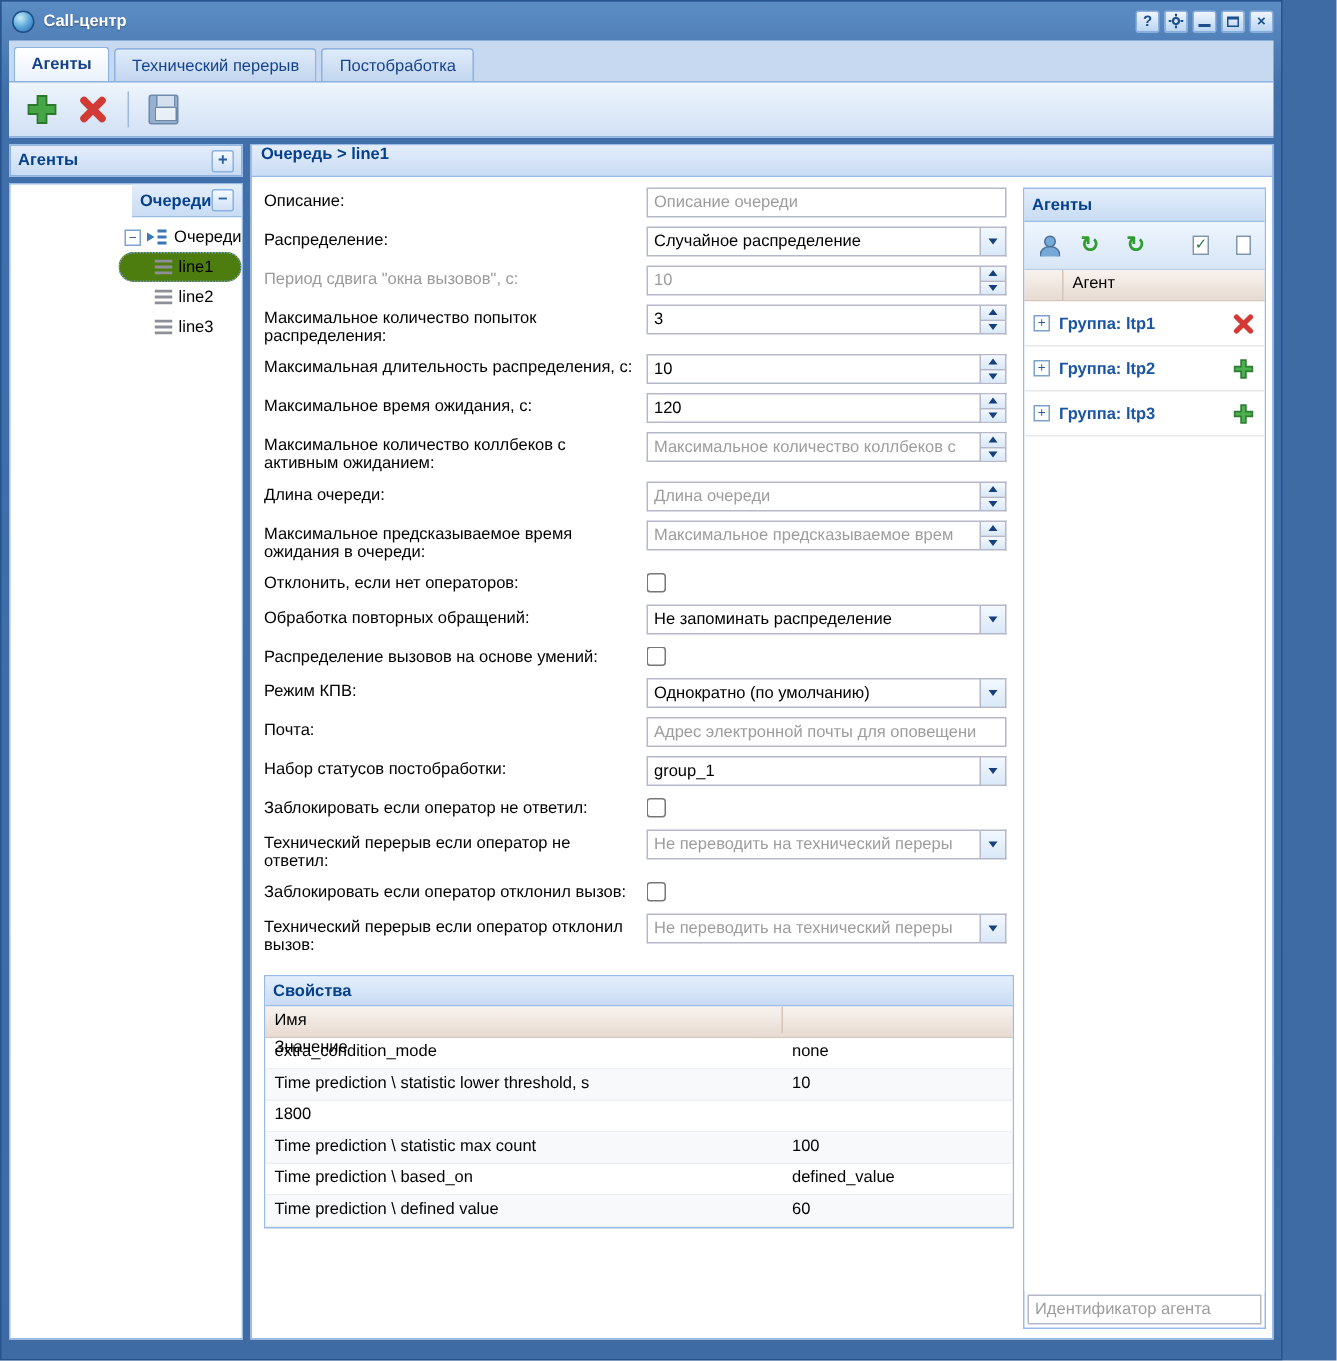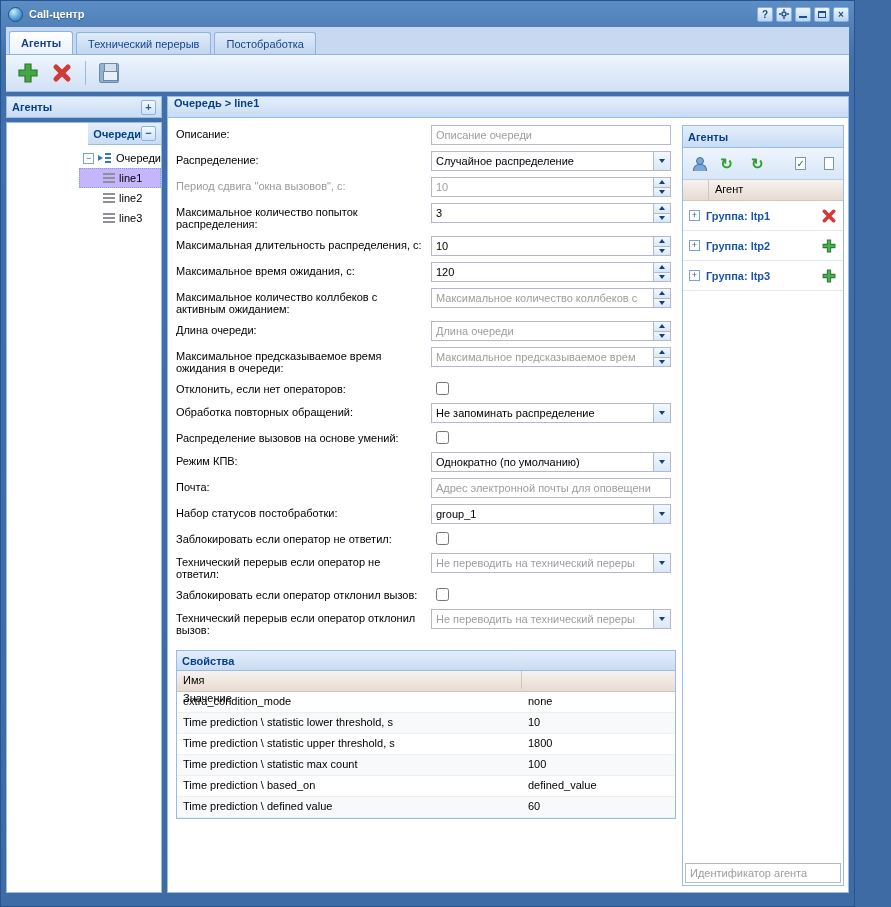--- a/index.html
+++ b/index.html
@@ -75,40 +75,40 @@
     width: 15px; height: 15px; border: 1px solid #8fb1dd; border-radius: 2px;
     background: linear-gradient(#f4f9ff, #d0e2f6);
     color: #2a5f9e; font-weight: bold; font-size: 11px; line-height: 12px;
     text-align: center; cursor: pointer; flex: none;
   }
   .q-panel { flex: 1; display: flex; flex-direction: column; border: 1px solid #99bbe8; background: #fff; min-height: 0; align-items: flex-end; }
   .q-panel .panel-hdr { border: none; border-bottom: 1px solid #99bbe8; }
   .tree { flex: 1; background: #fff; padding-top: 3px; overflow: hidden; }
   .tree-row { height: 20px; display: flex; align-items: center; gap: 4px; padding-left: 4px; cursor: pointer; }
   .tree-row.child { padding-left: 24px; }
-  .tree-row.selected { background: #c4b5fd; outline: 1px dotted #7da0d8; outline-offset: -1px; }
+  .tree-row.selected { background: #4d7c0f; outline: 1px dotted #7da0d8; outline-offset: -1px; border-radius: 10px; }
   .expando {
     width: 11px; height: 11px; border: 1px solid #7da2ce; background: #fff;
     font-size: 9px; line-height: 9px; text-align: center; color: #2a5f9e; flex: none; cursor: pointer;
   }
   .tree-label { color: #000; }
   
   .main { flex: 1; border: 1px solid #99bbe8; background: #fff; display: flex; flex-direction: column; min-width: 0; min-height: 0; }
   .main-hdr {
     height: 21px; flex: none;
     background: linear-gradient(#e4eefb, #c8dcf4);
     border-bottom: 1px solid #99bbe8;
     display: flex; align-items: flex-start; padding: 0 6px;
     color: #04408c; font-weight: bold;
   }
   .main-body { flex: 1; display: flex; padding: 7px 4px 6px 8px; min-height: 0; overflow: hidden; }
   .form-col { width: 500px; flex: none; display: flex; flex-direction: column; }
   
   .frow { display: flex; margin-bottom: 6px; }
-  .frow.chk { margin-bottom: 8px; justify-content: space-between; }
+  .frow.chk { margin-bottom: 8px; }
   .flabel { width: 255px; padding: 3px 6px 0 0; color: #000; }
   .flabel.disabled { color: #9a9a9a; }
   .fwrap { width: 240px; display: flex; }
   .finput {
     flex: 1; height: 20px; border: 1px solid #b5b8c8; padding: 0 4px;
     font: 11px "Liberation Sans", sans-serif; color: #000; min-width: 0; background: #fff;
   }
   .finput::placeholder { color: #9d9d9d; opacity: 1; }
   .finput:disabled, .finput.disabled { color: #9d9d9d; background: #fff; }
   .trigger {
@@ -503,21 +503,20 @@
             </div>
             <div class="prow">
               <div class="pc pc-name">extra_condition_mode</div>
               <div class="pc pc-val">none</div>
             </div>
             <div class="prow alt">
               <div class="pc pc-name">Time prediction \ statistic lower threshold, s</div>
               <div class="pc pc-val">10</div>
             </div>
             <div class="prow">
-              <div class="pc pc-name">Time prediction \ statistic upper threshold, s</div>
               <div class="pc pc-val">1800</div>
             </div>
             <div class="prow alt">
               <div class="pc pc-name">Time prediction \ statistic max count</div>
               <div class="pc pc-val">100</div>
             </div>
             <div class="prow">
               <div class="pc pc-name">Time prediction \ based_on</div>
               <div class="pc pc-val">defined_value</div>
             </div>

